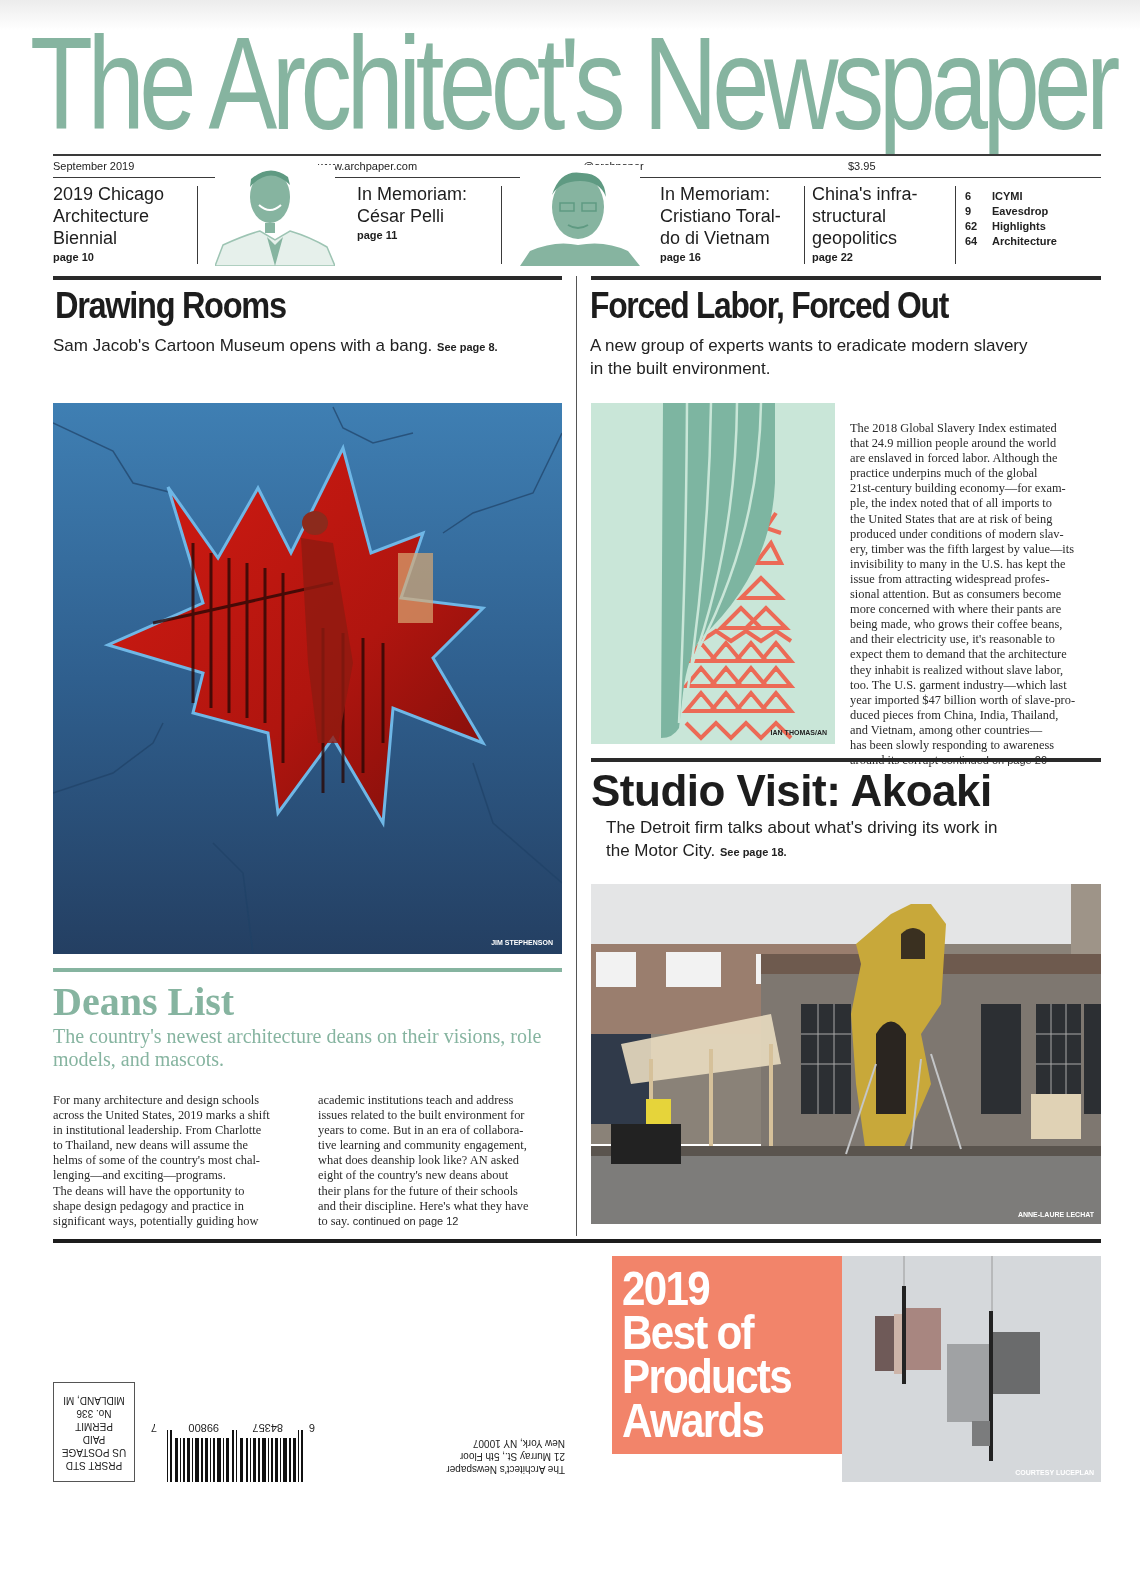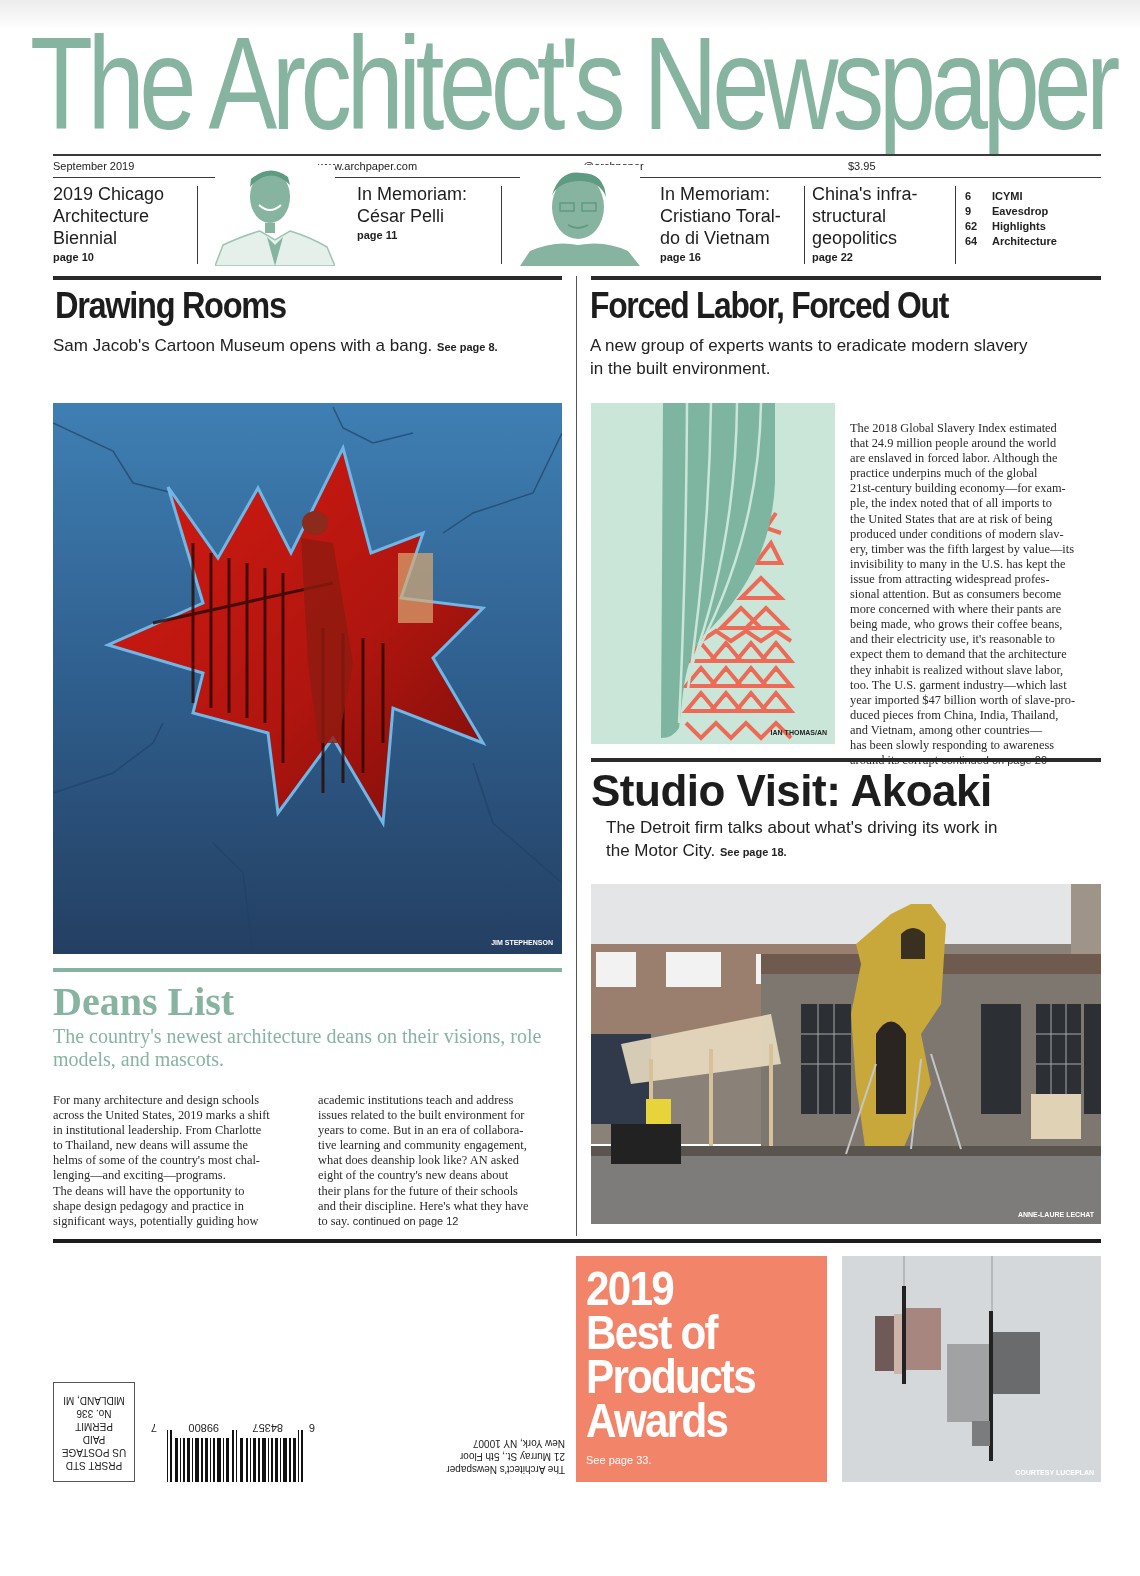--- a/index.html
+++ b/index.html
@@ -32,21 +32,21 @@
   .headline { position: absolute; font-weight: bold; color: #1d1d1d; white-space: nowrap; }
   .deck { position: absolute; font-size: 17px; line-height: 23px; color: #222; }
   .deck .see { font-size: 11px; font-weight: bold; }
 
   .serif-body { font-family: "Liberation Serif", "DejaVu Serif", serif; font-size: 12.4px; line-height: 15.1px; color: #2a2a2a; }
   .serif-body .cont { font-family: "Liberation Sans", sans-serif; font-weight: normal; font-size: 11px; }
 
   .deans-title { position: absolute; left: 53px; top: 978px; font-family: "Liberation Serif", serif; font-weight: bold; font-size: 40px; color: #86b4a0; }
   .deans-deck { position: absolute; left: 53px; top: 1025px; width: 510px; font-family: "Liberation Serif", serif; font-size: 20px; line-height: 23px; color: #86b4a0; }
 
-  .awards { position: absolute; left: 576px; top: 1256px; width: 251px; height: 226px; background: #f2846a; color: #fff; }
+  .awards { position: absolute; left: 612px; top: 1256px; width: 251px; height: 198px; background: #f2846a; color: #fff; }
   .awards-title { position: absolute; left: 10px; top: 10px; font-family: "Liberation Sans Narrow", "Liberation Sans", sans-serif; font-weight: bold; font-size: 49px; line-height: 44px; letter-spacing: -2px; transform: scaleX(0.86); transform-origin: left top; }
   .awards-see { position: absolute; left: 10px; top: 198px; font-size: 11px; font-weight: normal; }
 
   .flipped { transform: rotate(180deg); }
 </style>
 </head>
 <body>
 
 <div class="top-bg"></div>
 

